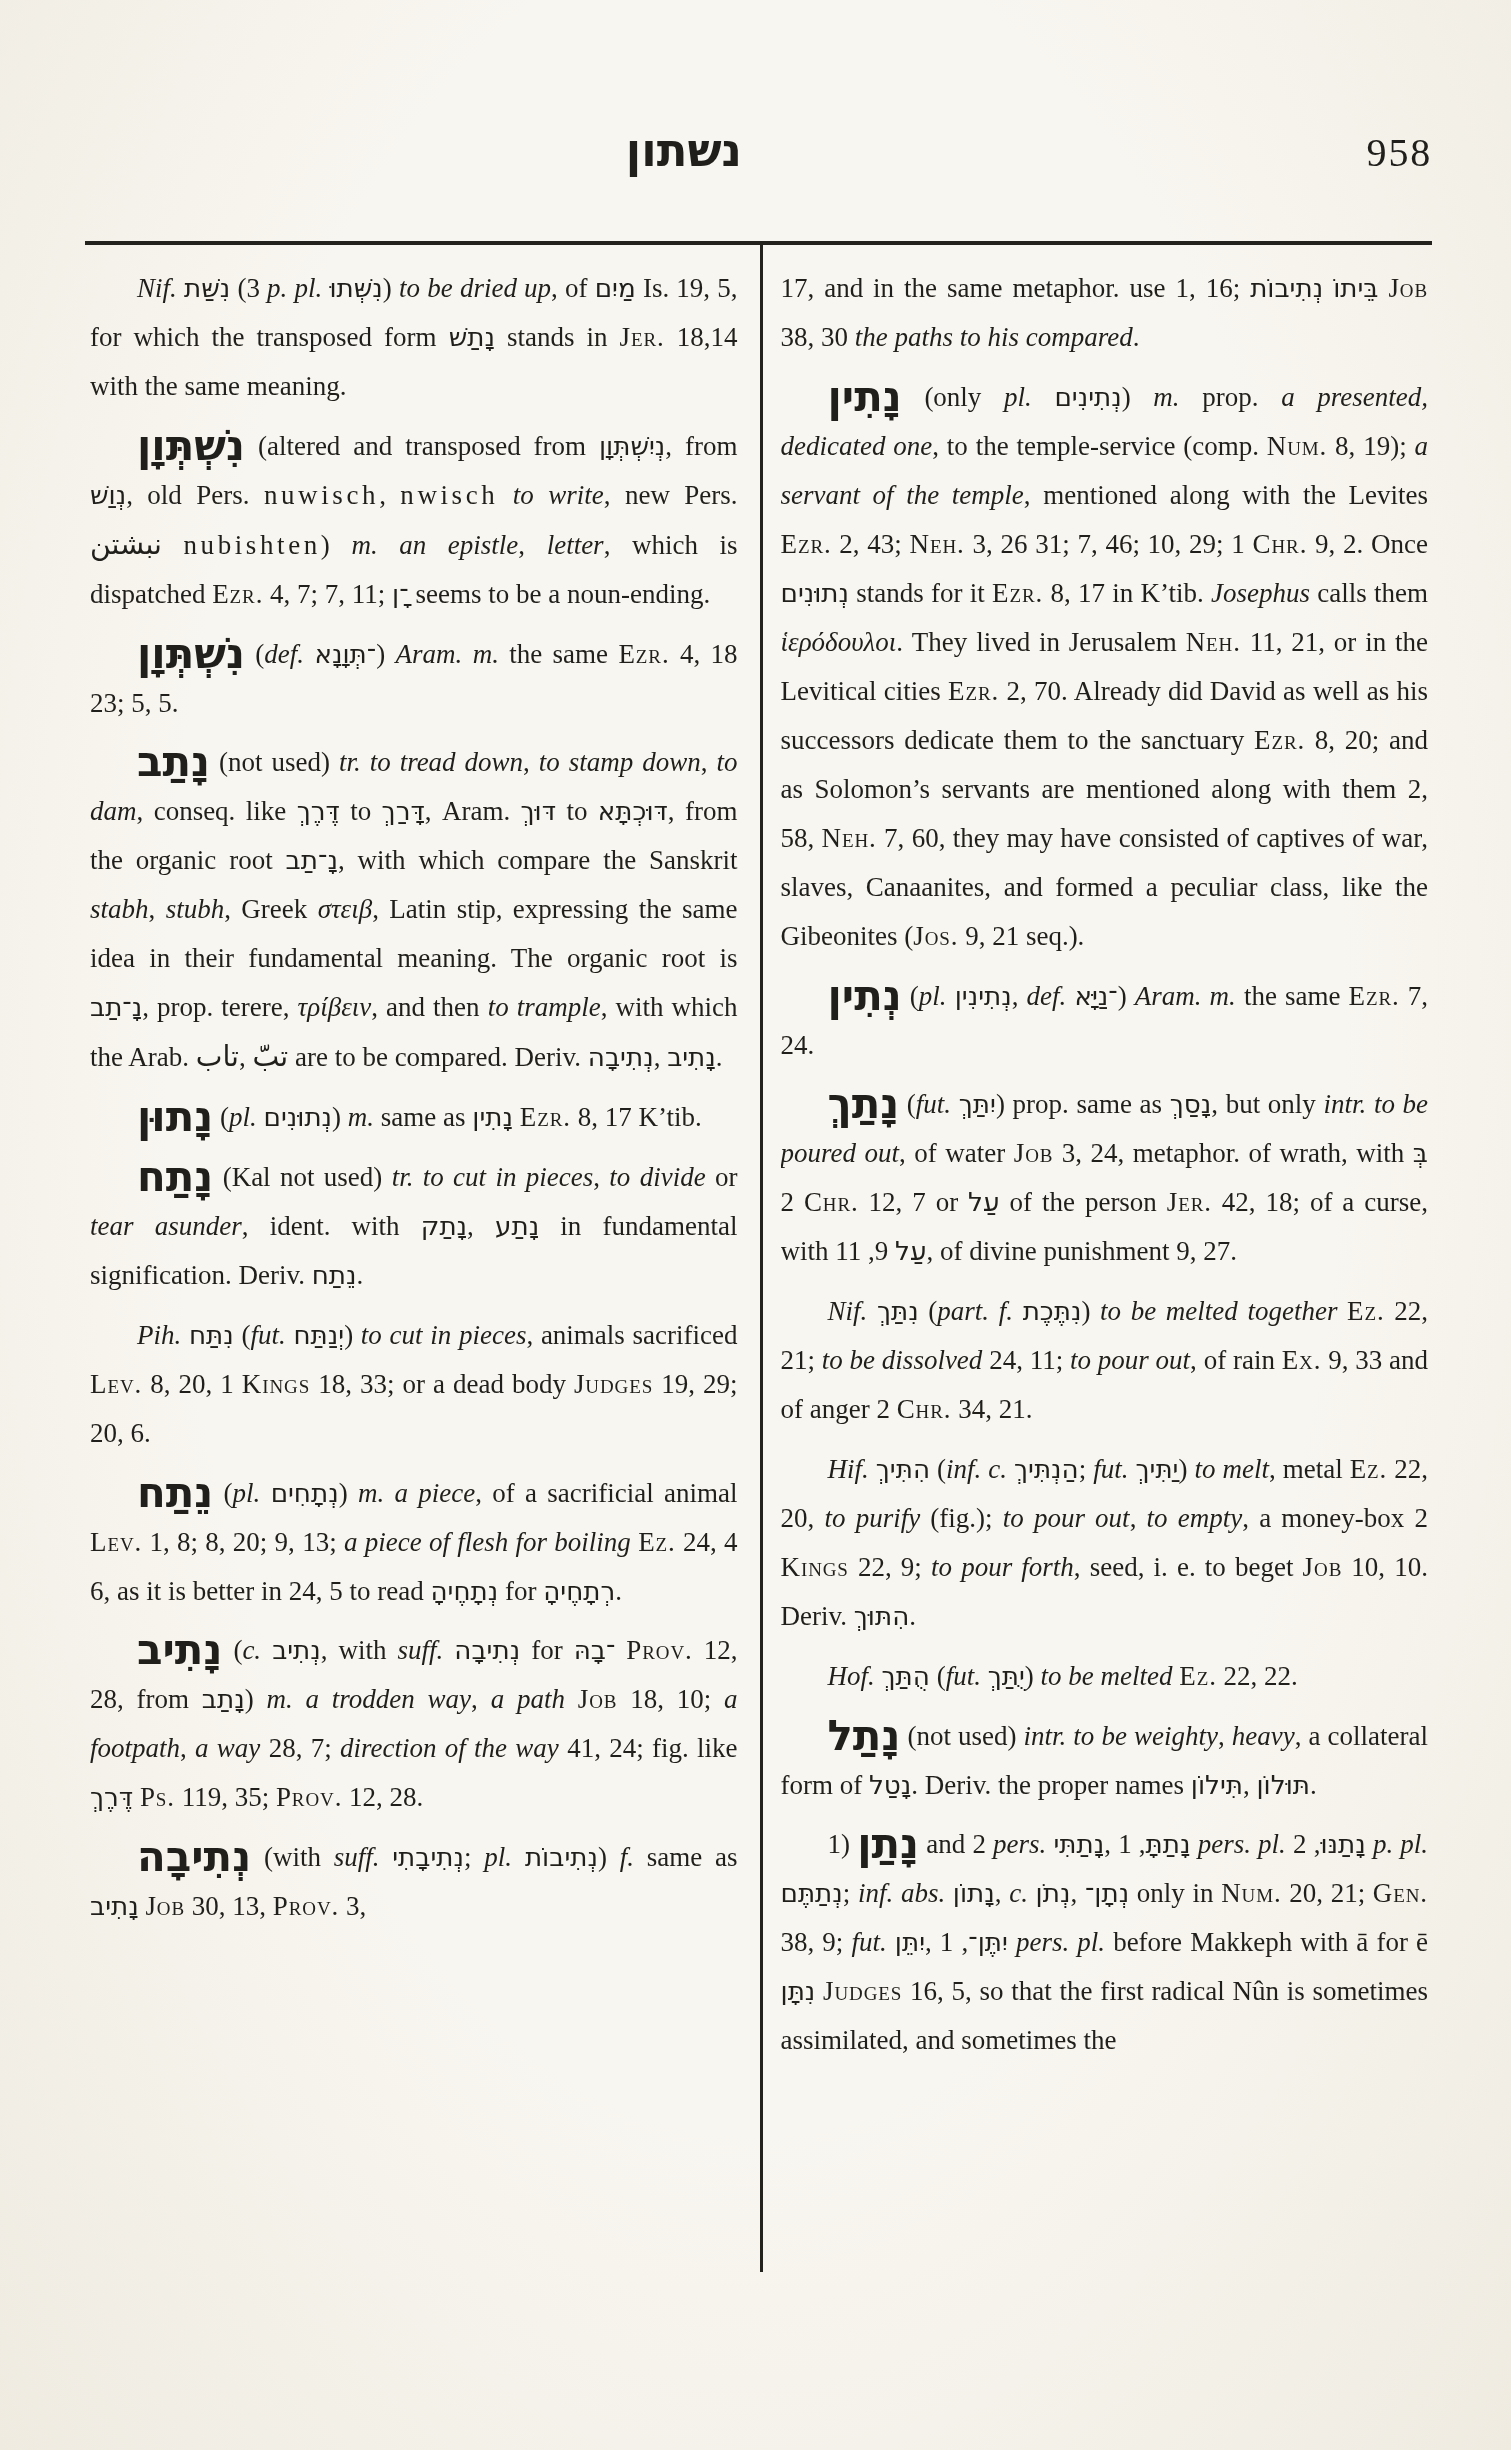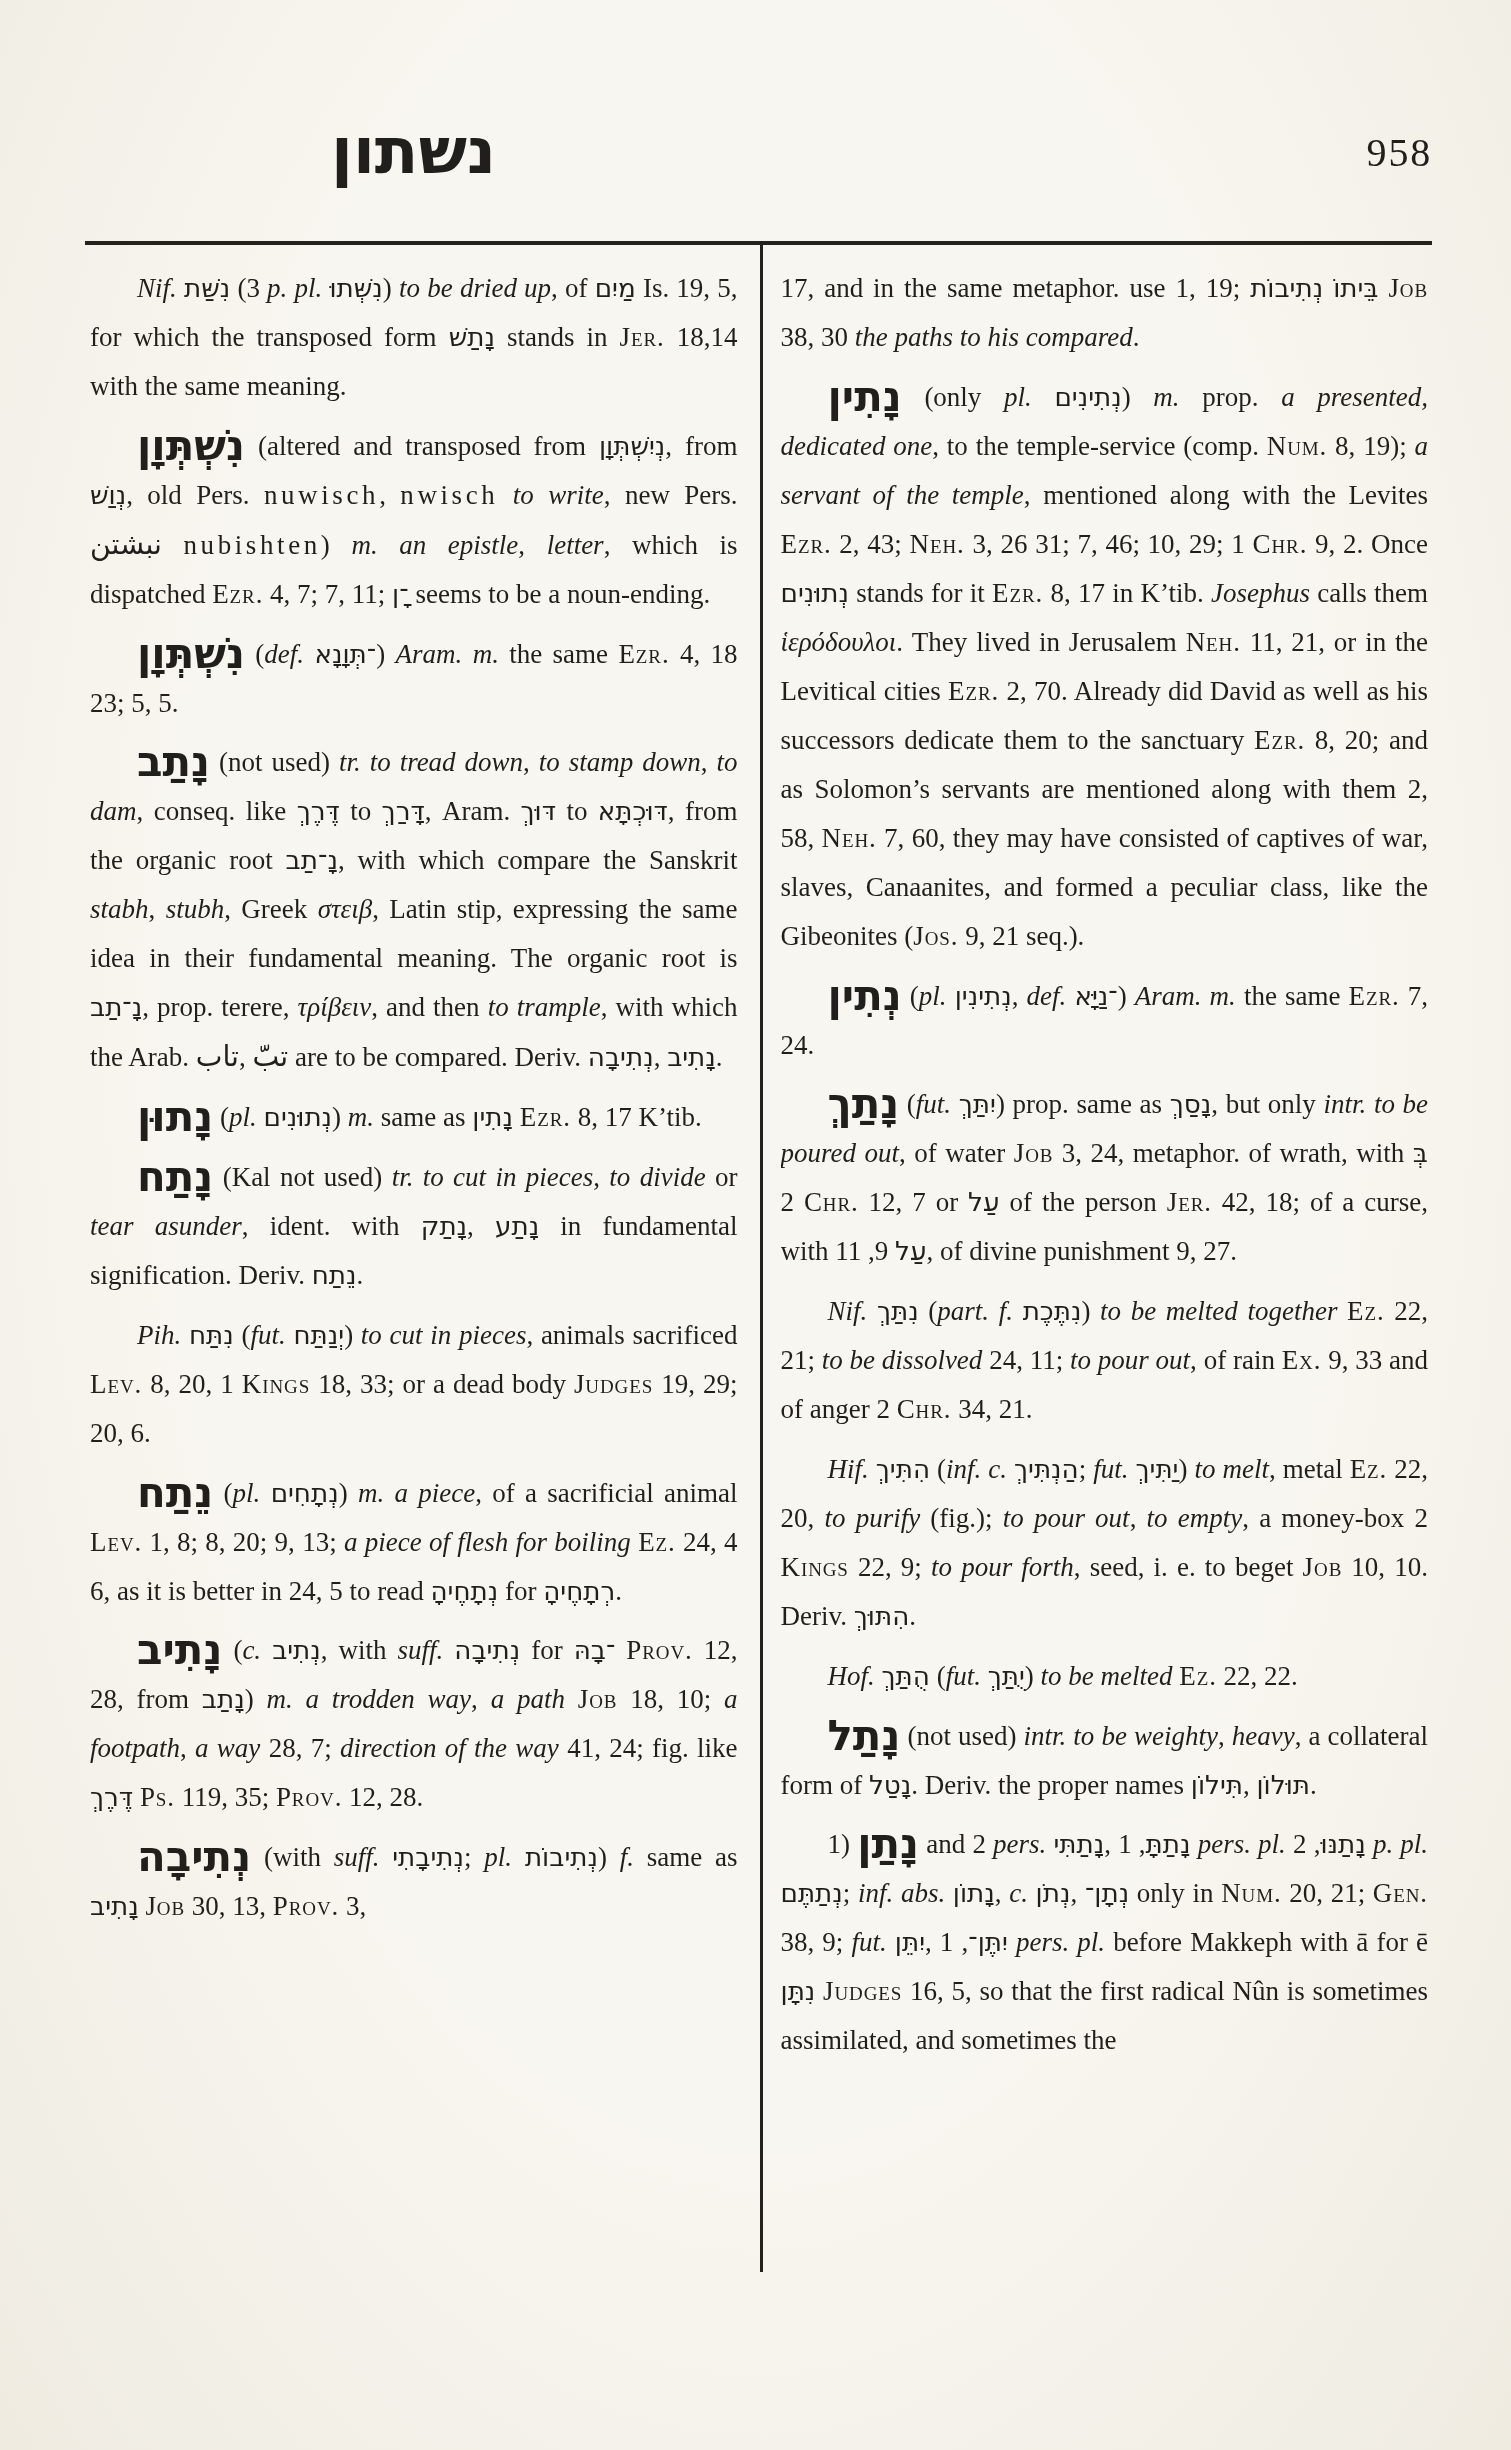--- a/index.html
+++ b/index.html
@@ -6,22 +6,22 @@
   .page{
     position:relative;
     width:1512px;height:2450px;
     background:radial-gradient(ellipse at 50% 42%, #f8f6f0 55%, #efebe1 100%);
     color:#211f1b;
     font-family:"Liberation Serif","DejaVu Serif",serif;
     overflow:hidden;
   }
   .page-header{position:absolute;top:106px;left:85px;width:1347px;height:99px;}
   .running-head{
-    position:absolute;top:0;width:657px;text-align:center;
-    font-family:"DejaVu Sans",sans-serif;font-weight:bold;font-size:64px;line-height:90px;
+    position:absolute;top:0;width:657px;text-align:right;
+    font-family:"DejaVu Sans",sans-serif;font-weight:bold;font-size:45px;line-height:90px;
   }
   .running-head.left{left:0;}
   .running-head.right{right:0;}
   .page-number{
     position:absolute;top:0;left:0;width:100%;text-align:right;
     font-size:40px;line-height:94px;letter-spacing:1.8px;
   }
   .header-rule{position:absolute;top:241px;left:85px;width:1347px;height:3.6px;background:#24221d;}
   .column-divider{position:absolute;top:241px;left:760px;width:2.7px;height:2031px;background:#24221d;}
   .columns{
@@ -60,21 +60,21 @@
         <p class="para indent"><span class="run-hw">נִשְׁתְּוָן</span><span class="run-t"> (</span><span class="run-i">def.</span><span class="run-t"> </span><span class="run-h">־תְּוָנָא</span><span class="run-t">) </span><span class="run-i">Aram. m.</span><span class="run-t"> the same </span><span class="run-sc">Ezr.</span><span class="run-t"> 4, 18 23; 5, 5.</span></p>
         <p class="para indent"><span class="run-hw">נָתַב</span><span class="run-t"> (not used) </span><span class="run-i">tr. to tread down</span><span class="run-t">, </span><span class="run-i">to stamp down</span><span class="run-t">, </span><span class="run-i">to dam</span><span class="run-t">, conseq. like </span><span class="run-h">דֶּרֶךְ</span><span class="run-t"> to </span><span class="run-h">דָּרַךְ</span><span class="run-t">, Aram. </span><span class="run-h">דּוּךְ</span><span class="run-t"> to </span><span class="run-h">דּוּכְתָּא</span><span class="run-t">, from the organic root </span><span class="run-h">נָ־תַב</span><span class="run-t">, with which compare the Sanskrit </span><span class="run-i">stabh</span><span class="run-t">, </span><span class="run-i">stubh</span><span class="run-t">, Greek </span><span class="run-g">στειβ</span><span class="run-t">, Latin stip, expressing the same idea in their fundamental meaning. The organic root is </span><span class="run-h">נָ־תַב</span><span class="run-t">, prop. terere, </span><span class="run-g">τρίβειν</span><span class="run-t">, and then </span><span class="run-i">to trample</span><span class="run-t">, with which the Arab. </span><span class="run-ar">تاب</span><span class="run-t">,‎ </span><span class="run-ar">تبّ</span><span class="run-t"> are to be compared. Deriv. </span><span class="run-h">נְתִיבָה</span><span class="run-t">,‎ </span><span class="run-h">נָתִיב</span><span class="run-t">.</span></p>
         <p class="para indent"><span class="run-hw">נָתוּן</span><span class="run-t"> (</span><span class="run-i">pl.</span><span class="run-t"> </span><span class="run-h">נְתוּנִים</span><span class="run-t">) </span><span class="run-i">m.</span><span class="run-t"> same as </span><span class="run-h">נָתִין</span><span class="run-t"> </span><span class="run-sc">Ezr.</span><span class="run-t"> 8, 17 K’tib.</span></p>
         <p class="para indent"><span class="run-hw">נָתַח</span><span class="run-t"> (Kal not used) </span><span class="run-i">tr. to cut in pieces</span><span class="run-t">, </span><span class="run-i">to divide</span><span class="run-t"> or </span><span class="run-i">tear asunder</span><span class="run-t">, ident. with </span><span class="run-h">נָתַק</span><span class="run-t">,‎ </span><span class="run-h">נָתַע</span><span class="run-t"> in fundamental signification. Deriv. </span><span class="run-h">נֵתַח</span><span class="run-t">.</span></p>
         <p class="para indent"><span class="run-i">Pih.</span><span class="run-t"> </span><span class="run-h">נִתַּח</span><span class="run-t"> (</span><span class="run-i">fut.</span><span class="run-t"> </span><span class="run-h">יְנַתַּח</span><span class="run-t">) </span><span class="run-i">to cut in pieces</span><span class="run-t">, animals sacrificed </span><span class="run-sc">Lev.</span><span class="run-t"> 8, 20, 1 </span><span class="run-sc">Kings</span><span class="run-t"> 18, 33; or a dead body </span><span class="run-sc">Judges</span><span class="run-t"> 19, 29; 20, 6.</span></p>
         <p class="para indent"><span class="run-hw">נֵתַח</span><span class="run-t"> (</span><span class="run-i">pl.</span><span class="run-t"> </span><span class="run-h">נְתָחִים</span><span class="run-t">) </span><span class="run-i">m. a piece</span><span class="run-t">, of a sacrificial animal </span><span class="run-sc">Lev.</span><span class="run-t"> 1, 8; 8, 20; 9, 13; </span><span class="run-i">a piece of flesh for boiling</span><span class="run-t"> </span><span class="run-sc">Ez.</span><span class="run-t"> 24, 4 6, as it is better in 24, 5 to read </span><span class="run-h">נְתָחֶיהָ</span><span class="run-t"> for </span><span class="run-h">רְתָחֶיהָ</span><span class="run-t">.</span></p>
         <p class="para indent"><span class="run-hw">נָתִיב</span><span class="run-t"> (</span><span class="run-i">c.</span><span class="run-t"> </span><span class="run-h">נְתִיב</span><span class="run-t">, with </span><span class="run-i">suff.</span><span class="run-t"> </span><span class="run-h">נְתִיבָה</span><span class="run-t"> for </span><span class="run-h">־בָהּ</span><span class="run-t"> </span><span class="run-sc">Prov.</span><span class="run-t"> 12, 28, from </span><span class="run-h">נָתַב</span><span class="run-t">) </span><span class="run-i">m.</span><span class="run-t"> </span><span class="run-i">a trodden way</span><span class="run-t">, </span><span class="run-i">a path</span><span class="run-t"> </span><span class="run-sc">Job</span><span class="run-t"> 18, 10; </span><span class="run-i">a footpath</span><span class="run-t">, </span><span class="run-i">a way</span><span class="run-t"> 28, 7; </span><span class="run-i">direction of the way</span><span class="run-t"> 41, 24; fig. like </span><span class="run-h">דֶּרֶךְ</span><span class="run-t"> </span><span class="run-sc">Ps.</span><span class="run-t"> 119, 35; </span><span class="run-sc">Prov.</span><span class="run-t"> 12, 28.</span></p>
         <p class="para indent"><span class="run-hw">נְתִיבָה</span><span class="run-t"> (with </span><span class="run-i">suff.</span><span class="run-t"> </span><span class="run-h">נְתִיבָתִי</span><span class="run-t">; </span><span class="run-i">pl.</span><span class="run-t"> </span><span class="run-h">נְתִיבוֹת</span><span class="run-t">) </span><span class="run-i">f.</span><span class="run-t"> same as </span><span class="run-h">נָתִיב</span><span class="run-t"> </span><span class="run-sc">Job</span><span class="run-t"> 30, 13, </span><span class="run-sc">Prov.</span><span class="run-t"> 3,</span></p>
       </div>
     <div class="column">
-        <p class="para"><span class="run-t">17, and in the same metaphor. use 1, 19; </span><span class="run-h">נְתִיבוֹת</span><span class="run-t">‎ </span><span class="run-h">בֵּיתוֹ</span><span class="run-t"> </span><span class="run-sc">Job</span><span class="run-t"> 38, 30 </span><span class="run-i">the paths to his compared</span><span class="run-t">.</span></p>
+        <p class="para"><span class="run-t">17, and in the same metaphor. use 1, 16; </span><span class="run-h">נְתִיבוֹת</span><span class="run-t">‎ </span><span class="run-h">בֵּיתוֹ</span><span class="run-t"> </span><span class="run-sc">Job</span><span class="run-t"> 38, 30 </span><span class="run-i">the paths to his compared</span><span class="run-t">.</span></p>
         <p class="para indent"><span class="run-hw">נָתִין</span><span class="run-t"> (only </span><span class="run-i">pl.</span><span class="run-t"> </span><span class="run-h">נְתִינִים</span><span class="run-t">) </span><span class="run-i">m.</span><span class="run-t"> prop. </span><span class="run-i">a presented, dedicated one</span><span class="run-t">, to the temple-service (comp. </span><span class="run-sc">Num.</span><span class="run-t"> 8, 19); </span><span class="run-i">a servant of the temple</span><span class="run-t">, mentioned along with the Levites </span><span class="run-sc">Ezr.</span><span class="run-t"> 2, 43; </span><span class="run-sc">Neh.</span><span class="run-t"> 3, 26 31; 7, 46; 10, 29; 1 </span><span class="run-sc">Chr.</span><span class="run-t"> 9, 2.  Once </span><span class="run-h">נְתוּנִים</span><span class="run-t"> stands for it </span><span class="run-sc">Ezr.</span><span class="run-t"> 8, 17 in K’tib.  </span><span class="run-i">Josephus</span><span class="run-t"> calls them </span><span class="run-g">ἱερόδουλοι</span><span class="run-t">.  They lived in Jerusalem </span><span class="run-sc">Neh.</span><span class="run-t"> 11, 21, or in the Levitical cities </span><span class="run-sc">Ezr.</span><span class="run-t"> 2, 70.  Already did David as well as his successors dedicate them to the sanctuary </span><span class="run-sc">Ezr.</span><span class="run-t"> 8, 20; and as Solomon’s servants are mentioned along with them 2, 58, </span><span class="run-sc">Neh.</span><span class="run-t"> 7, 60, they may have consisted of captives of war, slaves, Canaanites, and formed a peculiar class, like the Gibeonites (</span><span class="run-sc">Jos.</span><span class="run-t"> 9, 21 seq.).</span></p>
         <p class="para indent"><span class="run-hw">נְתִין</span><span class="run-t"> (</span><span class="run-i">pl.</span><span class="run-t"> </span><span class="run-h">נְתִינִין</span><span class="run-t">, </span><span class="run-i">def.</span><span class="run-t"> </span><span class="run-h">־נַיָּא</span><span class="run-t">) </span><span class="run-i">Aram. m.</span><span class="run-t"> the same </span><span class="run-sc">Ezr.</span><span class="run-t"> 7, 24.</span></p>
         <p class="para indent"><span class="run-hw">נָתַךְ</span><span class="run-t"> (</span><span class="run-i">fut.</span><span class="run-t"> </span><span class="run-h">יִתַּךְ</span><span class="run-t">) prop. same as </span><span class="run-h">נָסַךְ</span><span class="run-t">, but only </span><span class="run-i">intr.</span><span class="run-t"> </span><span class="run-i">to be poured out</span><span class="run-t">, of water </span><span class="run-sc">Job</span><span class="run-t"> 3, 24, metaphor. of wrath, with </span><span class="run-h">בְּ</span><span class="run-t"> 2 </span><span class="run-sc">Chr.</span><span class="run-t"> 12, 7 or </span><span class="run-h">עַל</span><span class="run-t"> of the person </span><span class="run-sc">Jer.</span><span class="run-t"> 42, 18; of a curse, with </span><span class="run-h">עַל</span><span class="run-t"> 9, 11, of divine punishment 9, 27.</span></p>
         <p class="para indent"><span class="run-i">Nif.</span><span class="run-t"> </span><span class="run-h">נִתַּךְ</span><span class="run-t"> (</span><span class="run-i">part. f.</span><span class="run-t"> </span><span class="run-h">נִתֶּכֶת</span><span class="run-t">) </span><span class="run-i">to be melted together</span><span class="run-t"> </span><span class="run-sc">Ez.</span><span class="run-t"> 22, 21; </span><span class="run-i">to be dissolved</span><span class="run-t"> 24, 11; </span><span class="run-i">to pour out</span><span class="run-t">, of rain </span><span class="run-sc">Ex.</span><span class="run-t"> 9, 33 and of anger 2 </span><span class="run-sc">Chr.</span><span class="run-t"> 34, 21.</span></p>
         <p class="para indent"><span class="run-i">Hif.</span><span class="run-t"> </span><span class="run-h">הִתִּיךְ</span><span class="run-t"> (</span><span class="run-i">inf. c.</span><span class="run-t"> </span><span class="run-h">הַנְתִּיךְ</span><span class="run-t">; </span><span class="run-i">fut.</span><span class="run-t"> </span><span class="run-h">יַתִּיךְ</span><span class="run-t">) </span><span class="run-i">to melt</span><span class="run-t">, metal </span><span class="run-sc">Ez.</span><span class="run-t"> 22, 20, </span><span class="run-i">to purify</span><span class="run-t"> (fig.); </span><span class="run-i">to pour out</span><span class="run-t">, </span><span class="run-i">to empty</span><span class="run-t">, a money-box 2 </span><span class="run-sc">Kings</span><span class="run-t"> 22, 9; </span><span class="run-i">to pour forth</span><span class="run-t">, seed, i. e. to beget </span><span class="run-sc">Job</span><span class="run-t"> 10, 10.  Deriv. </span><span class="run-h">הִתּוּךְ</span><span class="run-t">.</span></p>
         <p class="para indent"><span class="run-i">Hof.</span><span class="run-t"> </span><span class="run-h">הֻתַּךְ</span><span class="run-t"> (</span><span class="run-i">fut.</span><span class="run-t"> </span><span class="run-h">יֻתַּךְ</span><span class="run-t">) </span><span class="run-i">to be melted</span><span class="run-t"> </span><span class="run-sc">Ez.</span><span class="run-t"> 22, 22.</span></p>
         <p class="para indent"><span class="run-hw">נָתַל</span><span class="run-t"> (not used) </span><span class="run-i">intr.</span><span class="run-t"> </span><span class="run-i">to be weighty</span><span class="run-t">, </span><span class="run-i">heavy</span><span class="run-t">, a collateral form of </span><span class="run-h">נָטַל</span><span class="run-t">.  Deriv. the proper names </span><span class="run-h">תִּילוֹן</span><span class="run-t">,‎ </span><span class="run-h">תּוּלוֹן</span><span class="run-t">.</span></p>
         <p class="para indent"><span class="run-hw">נָתַן</span><span class="run-t"> (1 and 2 </span><span class="run-i">pers.</span><span class="run-t"> </span><span class="run-h">נָתַתִּי</span><span class="run-t">,‎ </span><span class="run-h">נָתַתָּ</span><span class="run-t">, 1 </span><span class="run-i">pers. pl.</span><span class="run-t"> </span><span class="run-h">נָתַנּוּ</span><span class="run-t">, 2 </span><span class="run-i">p. pl.</span><span class="run-t"> </span><span class="run-h">נְתַתֶּם</span><span class="run-t">; </span><span class="run-i">inf. abs.</span><span class="run-t"> </span><span class="run-h">נָתוֹן</span><span class="run-t">, </span><span class="run-i">c.</span><span class="run-t"> </span><span class="run-h">נְתֹן</span><span class="run-t">,‎ </span><span class="run-h">נְתָן־</span><span class="run-t"> only in </span><span class="run-sc">Num.</span><span class="run-t"> 20, 21; </span><span class="run-sc">Gen.</span><span class="run-t"> 38, 9; </span><span class="run-i">fut.</span><span class="run-t"> </span><span class="run-h">יִתֵּן</span><span class="run-t">,‎ </span><span class="run-h">יִתֶּן־</span><span class="run-t">, 1 </span><span class="run-i">pers. pl.</span><span class="run-t"> before Makkeph with ā for ē </span><span class="run-h">נִתָּן</span><span class="run-t"> </span><span class="run-sc">Judges</span><span class="run-t"> 16, 5, so that the first radical Nûn is sometimes assimilated, and sometimes the</span></p>
       </div>
   </div>

